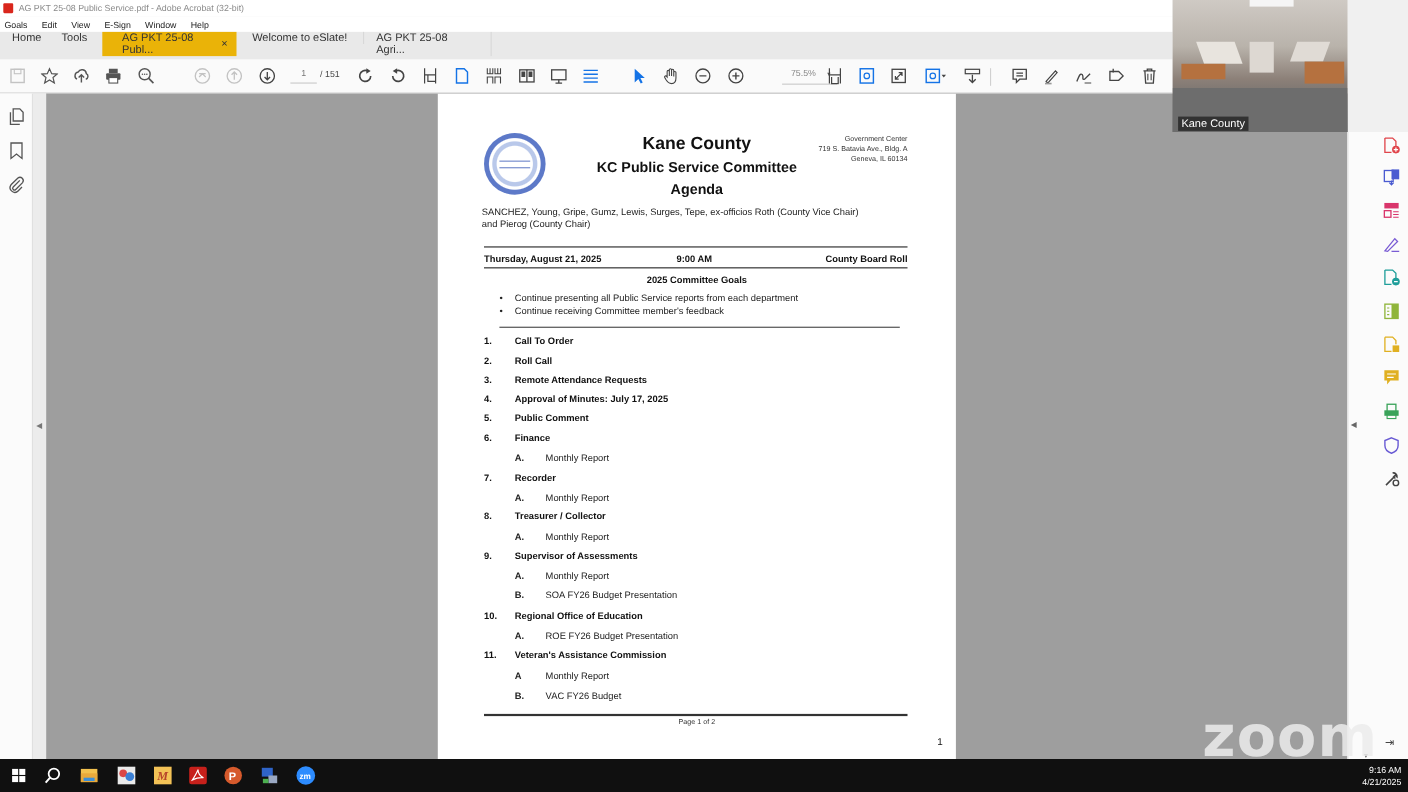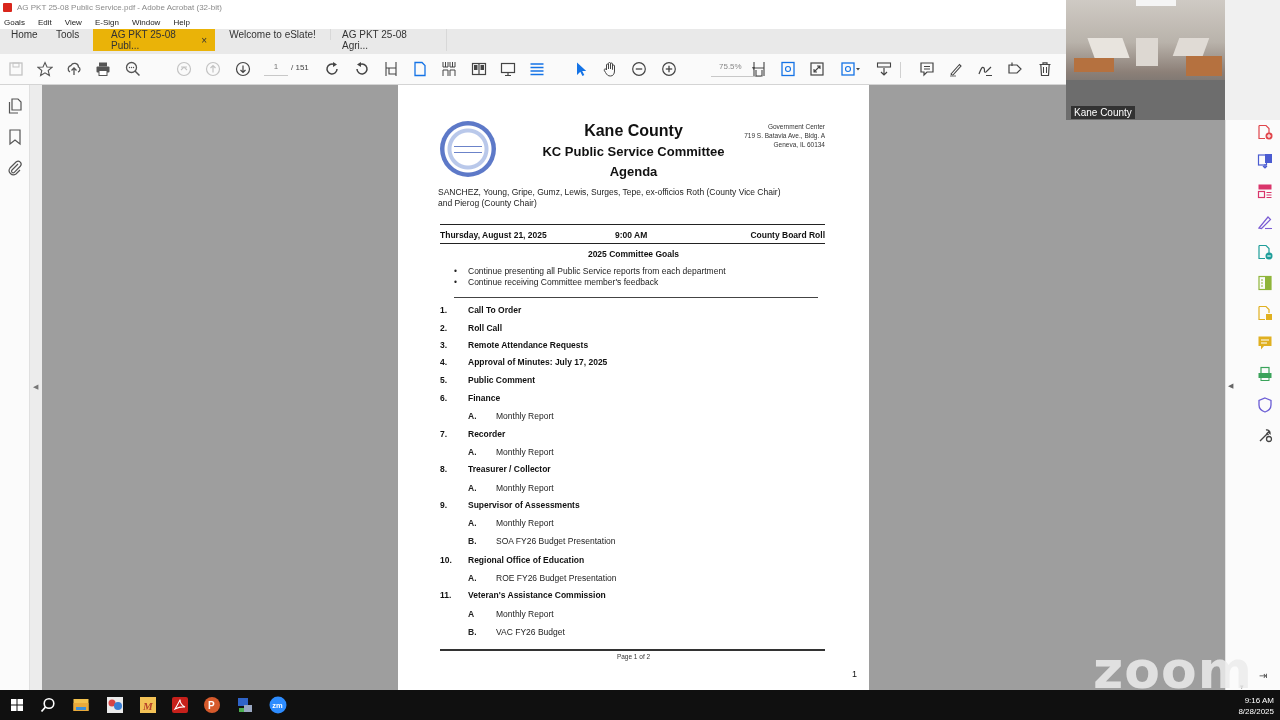--- a/index.html
+++ b/index.html
@@ -549,15 +549,15 @@
         <rect x="2" y="2" width="10" height="8" fill="#2f64c8"></rect>
         <rect x="8" y="9" width="8" height="7" fill="#9aa8c2"></rect>
         <rect x="3" y="12" width="5" height="4" fill="#4caf50"></rect>
       </svg></div>
   <div class="tbi active" style="left:269px"><svg viewBox="0 0 18 18" width="18" height="18">
         <circle cx="9" cy="9" r="8.5" fill="#2d8cff"></circle>
         <text x="3.2" y="12" font-size="7.5" font-weight="bold" fill="#fff" font-family="Liberation Sans, sans-serif">zm</text>
       </svg></div>
   <div class="clock">
     <div>9:16 AM</div>
-    <div>8/28/2025</div>
+    <div>4/21/2025</div>
   </div>
 </div>
 
 </body></html>

